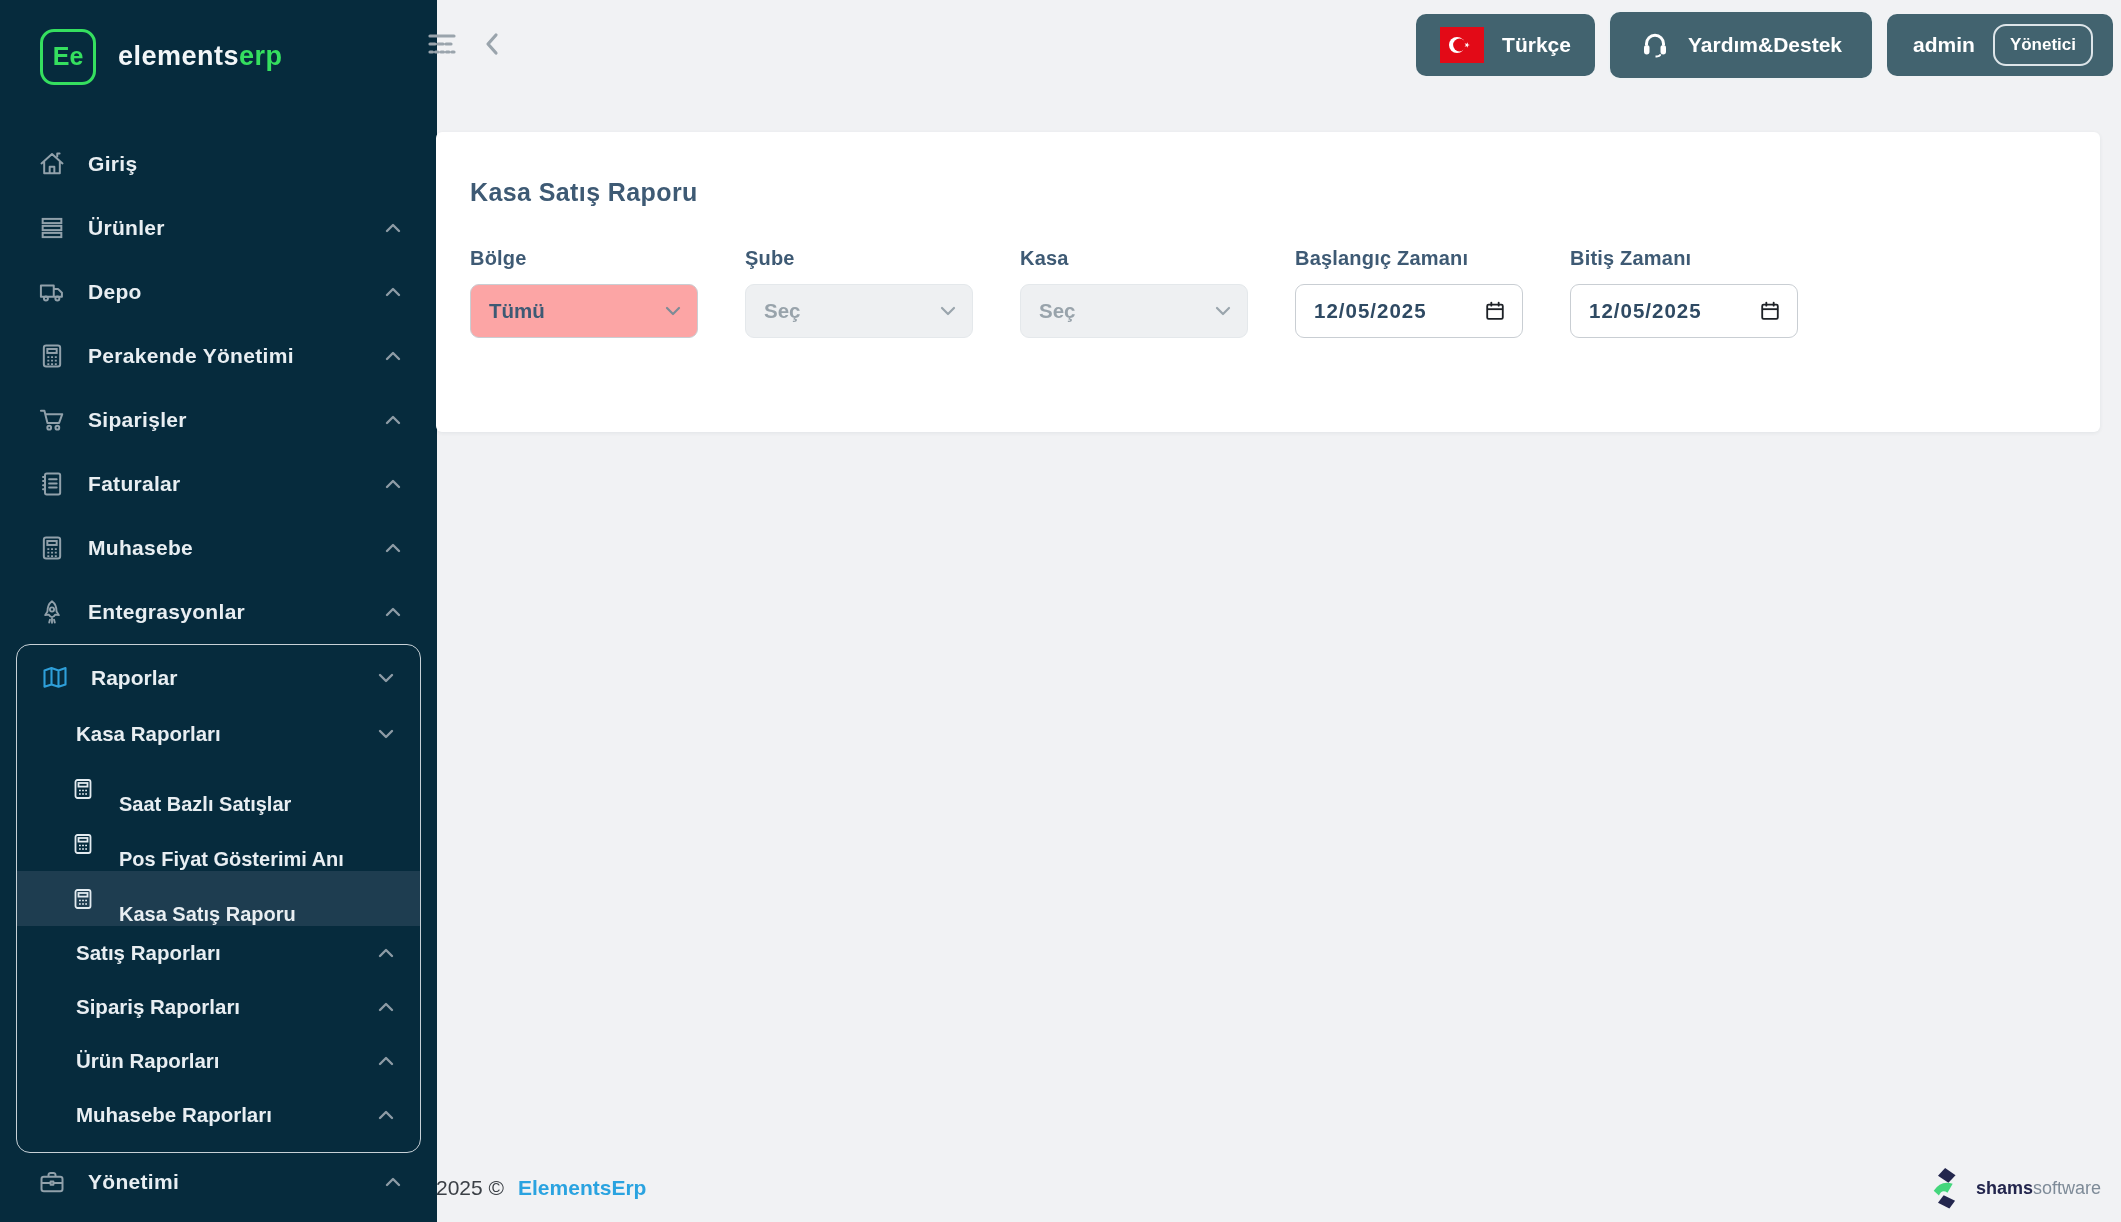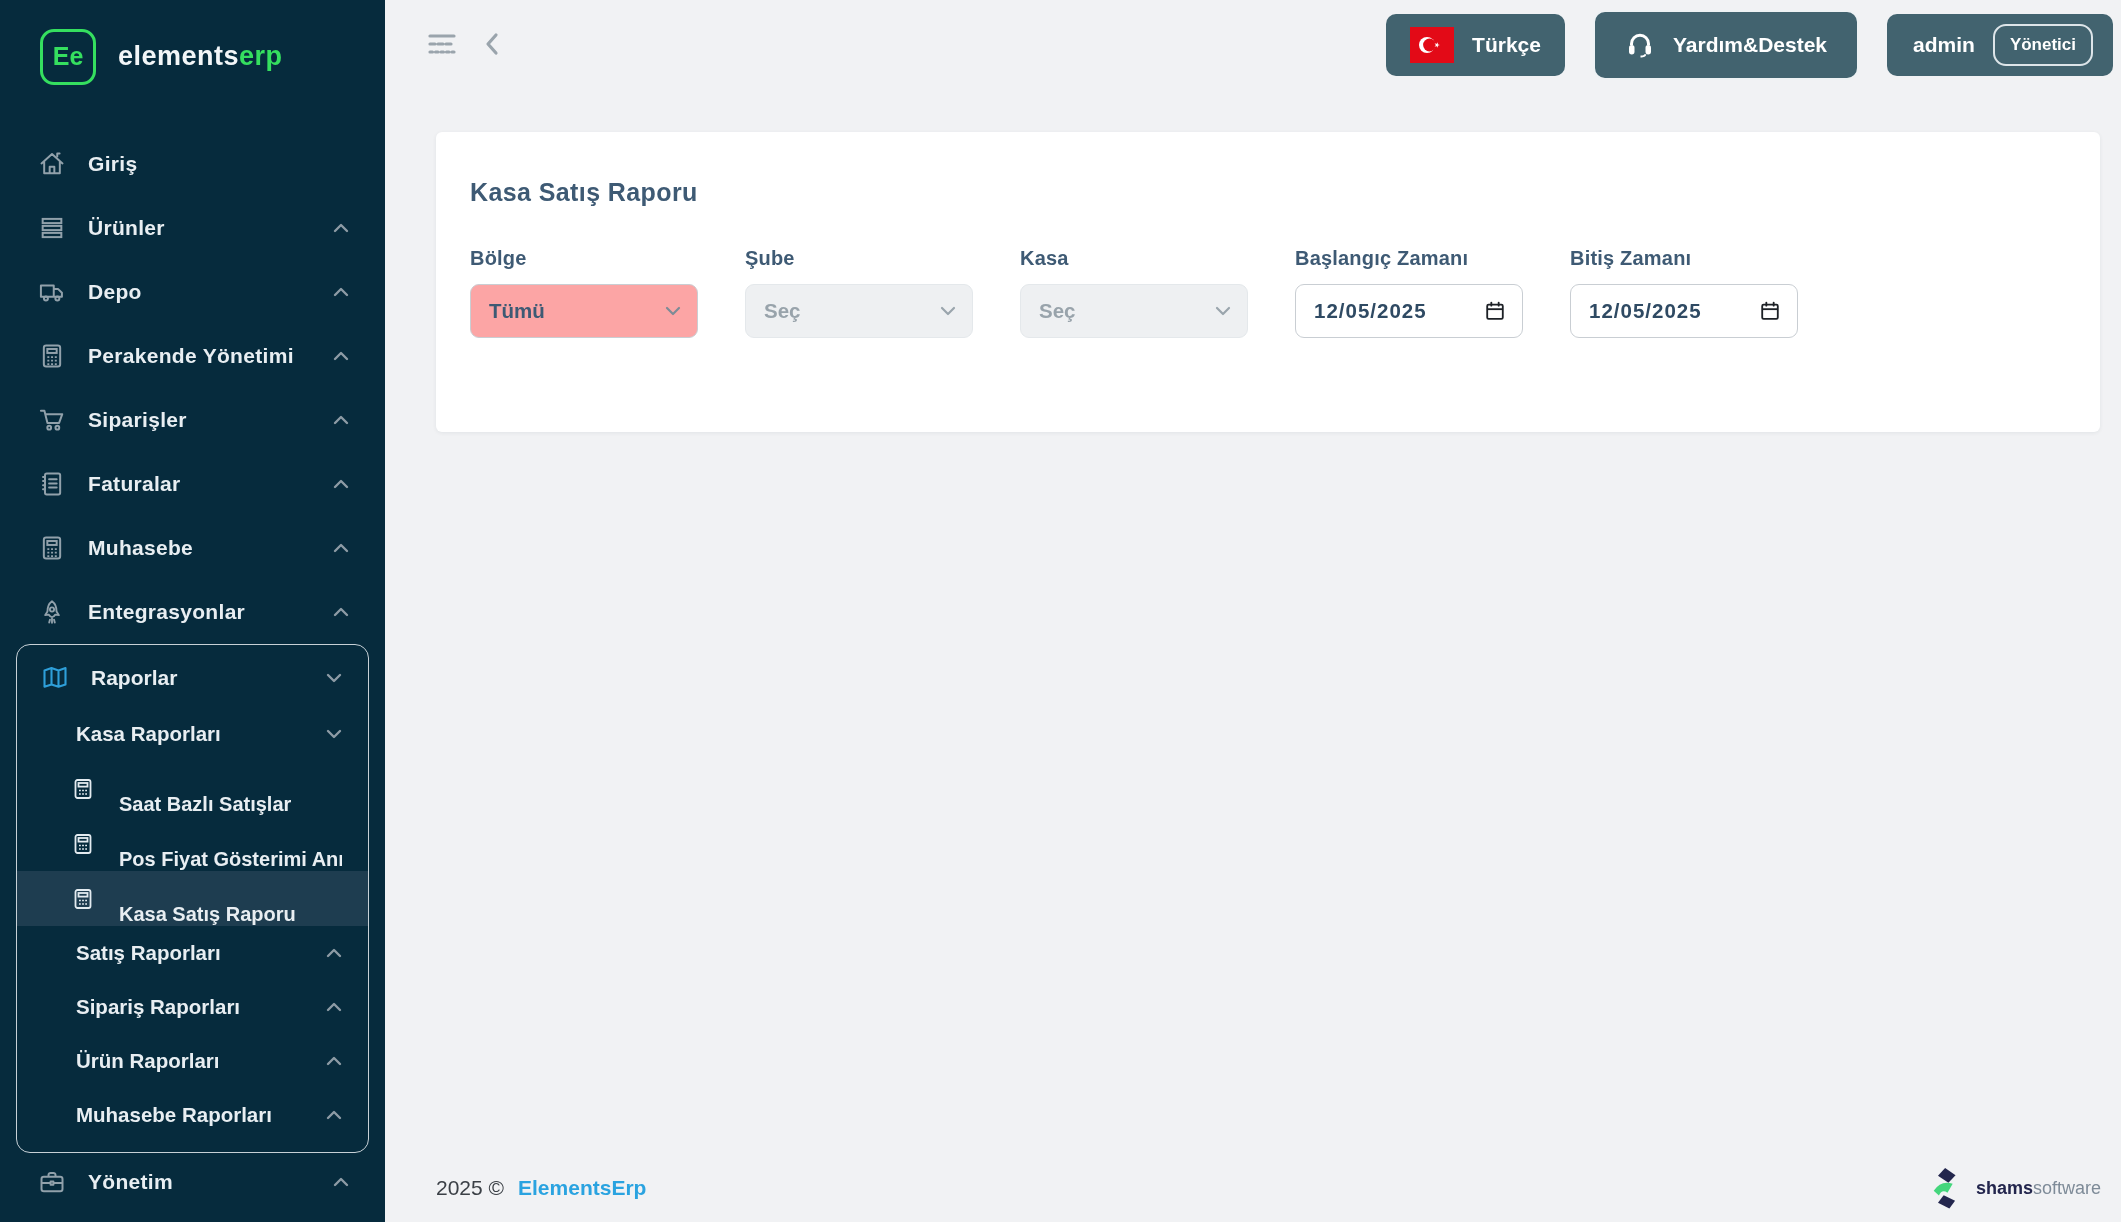--- a/index.html
+++ b/index.html
@@ -1,20 +1,20 @@
 <!DOCTYPE html>
 <html><head>
 <meta charset="utf-8">
 <style>
   * { margin:0; padding:0; box-sizing:border-box; }
   html,body { width:2121px; height:1222px; overflow:hidden;
     font-family:"Liberation Sans", sans-serif; background:#f1f2f4; }
 
   
-  .sidebar { position:absolute; left:0; top:0; width:385px; height:1222px;
+  .sidebar { position:absolute; left:0; top:0; width:437px; height:1222px;
     background:#062b3d; color:#e8eef2; }
   .logo-row { display:flex; align-items:center; gap:22px; padding:27px 0 0 40px; height:86px; }
   .logo-box { width:56px; height:56px; border:3px solid #35df5f; border-radius:14px;
     display:flex; align-items:center; justify-content:center;
     color:#35df5f; font-size:25px; font-weight:bold; }
   .brand { font-size:27px; font-weight:bold; letter-spacing:.5px; color:#f2f6f8; }
   .brand .accent { color:#35df5f; }
 
   .nav { margin-top:46px; }
   .nav-item { height:64px; display:flex; align-items:center; padding:0 36px 0 38px;
@@ -34,21 +34,21 @@
     font-size:20px; font-weight:bold; cursor:pointer; }
   .rb-sub .ico { width:24px; height:24px; margin-right:24px; flex:none; }
   .rb-sub .lbl { max-width:248px; overflow:hidden; white-space:nowrap;margin-top:32px; }
   .rb-sub.selected { background:#1e3d50; }
 
   
   .main { position:absolute; left:385px; top:0; right:0; bottom:0; }
   .topbar-left { position:absolute; left:40px; top:28px; display:flex; align-items:center; gap:22px; }
   .icon-btn { background:none; border:none; cursor:pointer; display:flex; padding:2px; }
 
-  .topbar-right { position:absolute; top:10px; right:8px; display:flex; align-items:center; gap:28px; }
+  .topbar-right { position:absolute; top:10px; right:8px; display:flex; align-items:center; gap:13px; }
   .tb-btn { background:#42636f; border:none; color:#fff; border-radius:10px; height:62px;
     display:flex; align-items:center; padding:0 24px; font-size:21px; font-weight:bold;
     font-family:inherit; cursor:pointer; }
   .tb-btn.help { height:70px; border:2px solid #eef2f4; border-radius:12px; padding:0 30px; gap:18px; }
   .tb-btn.lang { gap:18px; }
   .tb-btn.user { gap:18px; padding:0 20px 0 26px; }
   .role-pill { border:2px solid #dde5e9; border-radius:13px; padding:9px 15px; font-size:17px; font-weight:bold; }
 
   
   .card { position:absolute; left:51px; top:132px; width:1664px; height:300px; background:#fff;
@@ -302,21 +302,21 @@
       </div>
     </div>
 
     <div class="nav-item" style="height:58px">
       <span class="ico">
         <svg width="28" height="28" viewBox="0 0 24 24" fill="none" stroke="#91a1ab" stroke-width="1.7" stroke-linejoin="round">
             <rect x="3" y="7.5" width="18" height="12.5" rx="2"></rect>
             <path d="M9 7.5V6a1.8 1.8 0 0 1 1.8-1.8h2.4A1.8 1.8 0 0 1 15 6v1.5M3 12.8h8M13 12.8h8M10.8 11.5h2.4v2.8h-2.4z"></path>
           </svg>
       </span>
-      <span>Yönetim</span>
+      <span>Yönetimi</span>
       <span class="chev up">
         <svg width="16" height="10" viewBox="0 0 16 10">
             <polyline points="2,2 8,8 14,2" fill="none" stroke="#8d9ba5" stroke-width="2.4" stroke-linecap="round" stroke-linejoin="round"></polyline>
           </svg>
       </span>
     </div>
   </nav>
 </aside>
 
 <main class="main">

